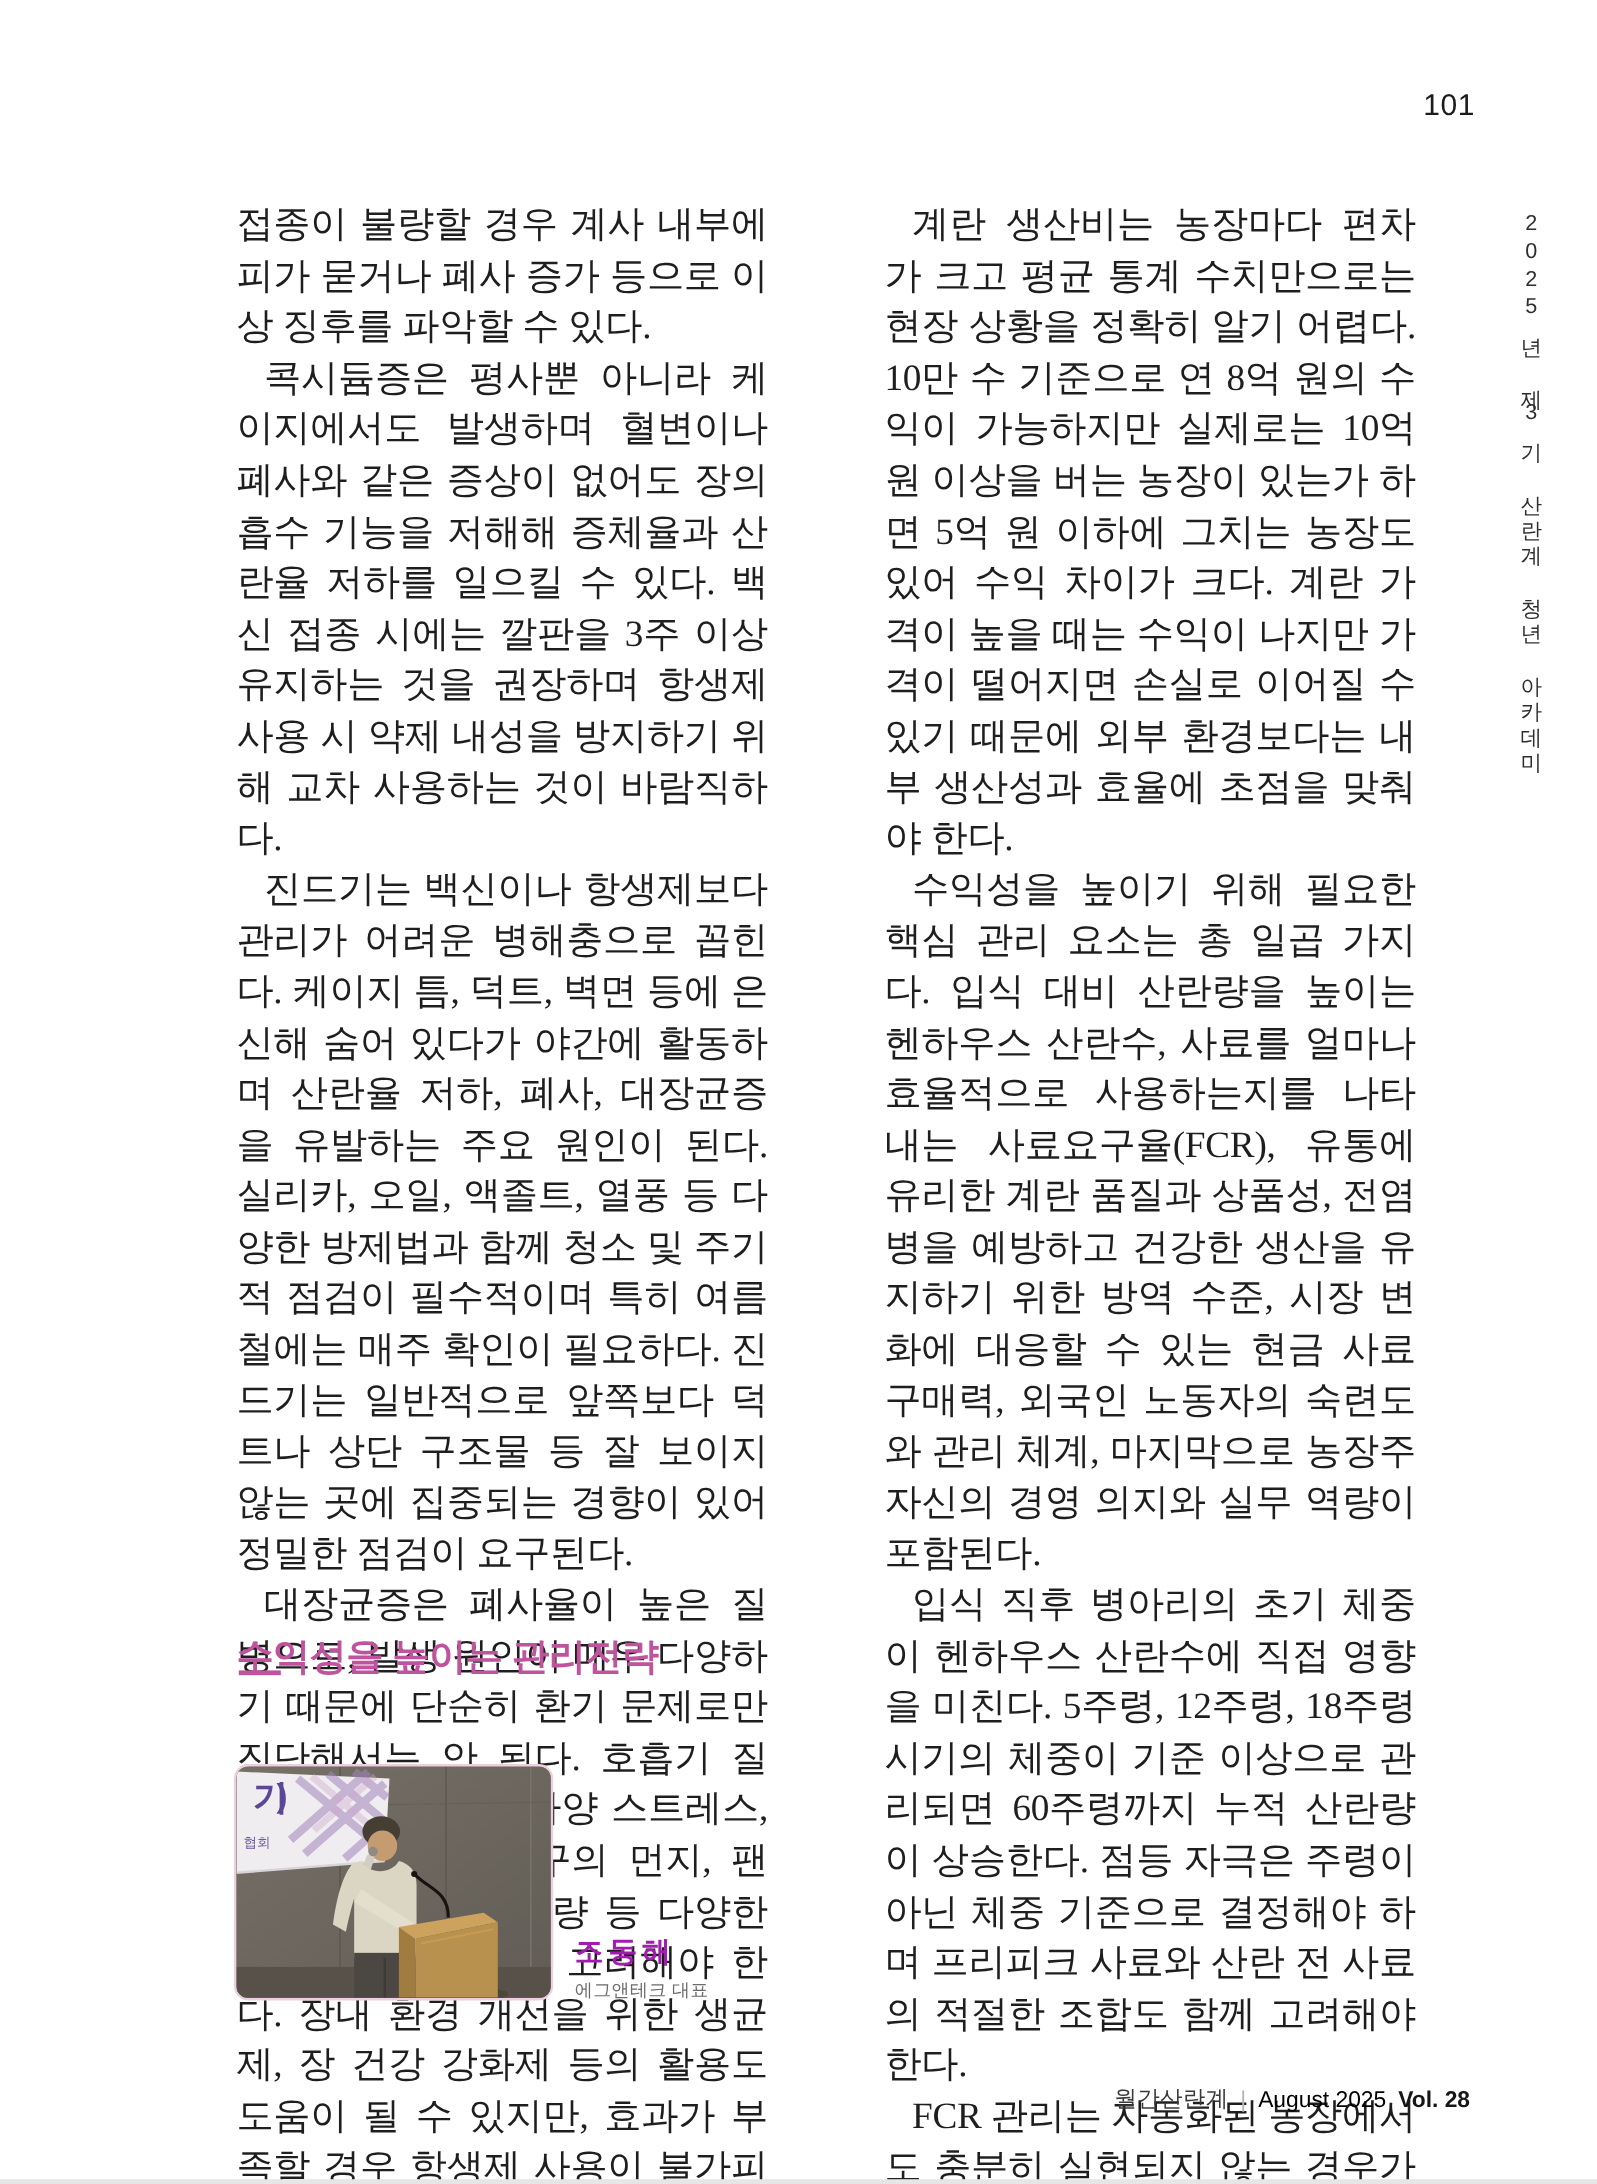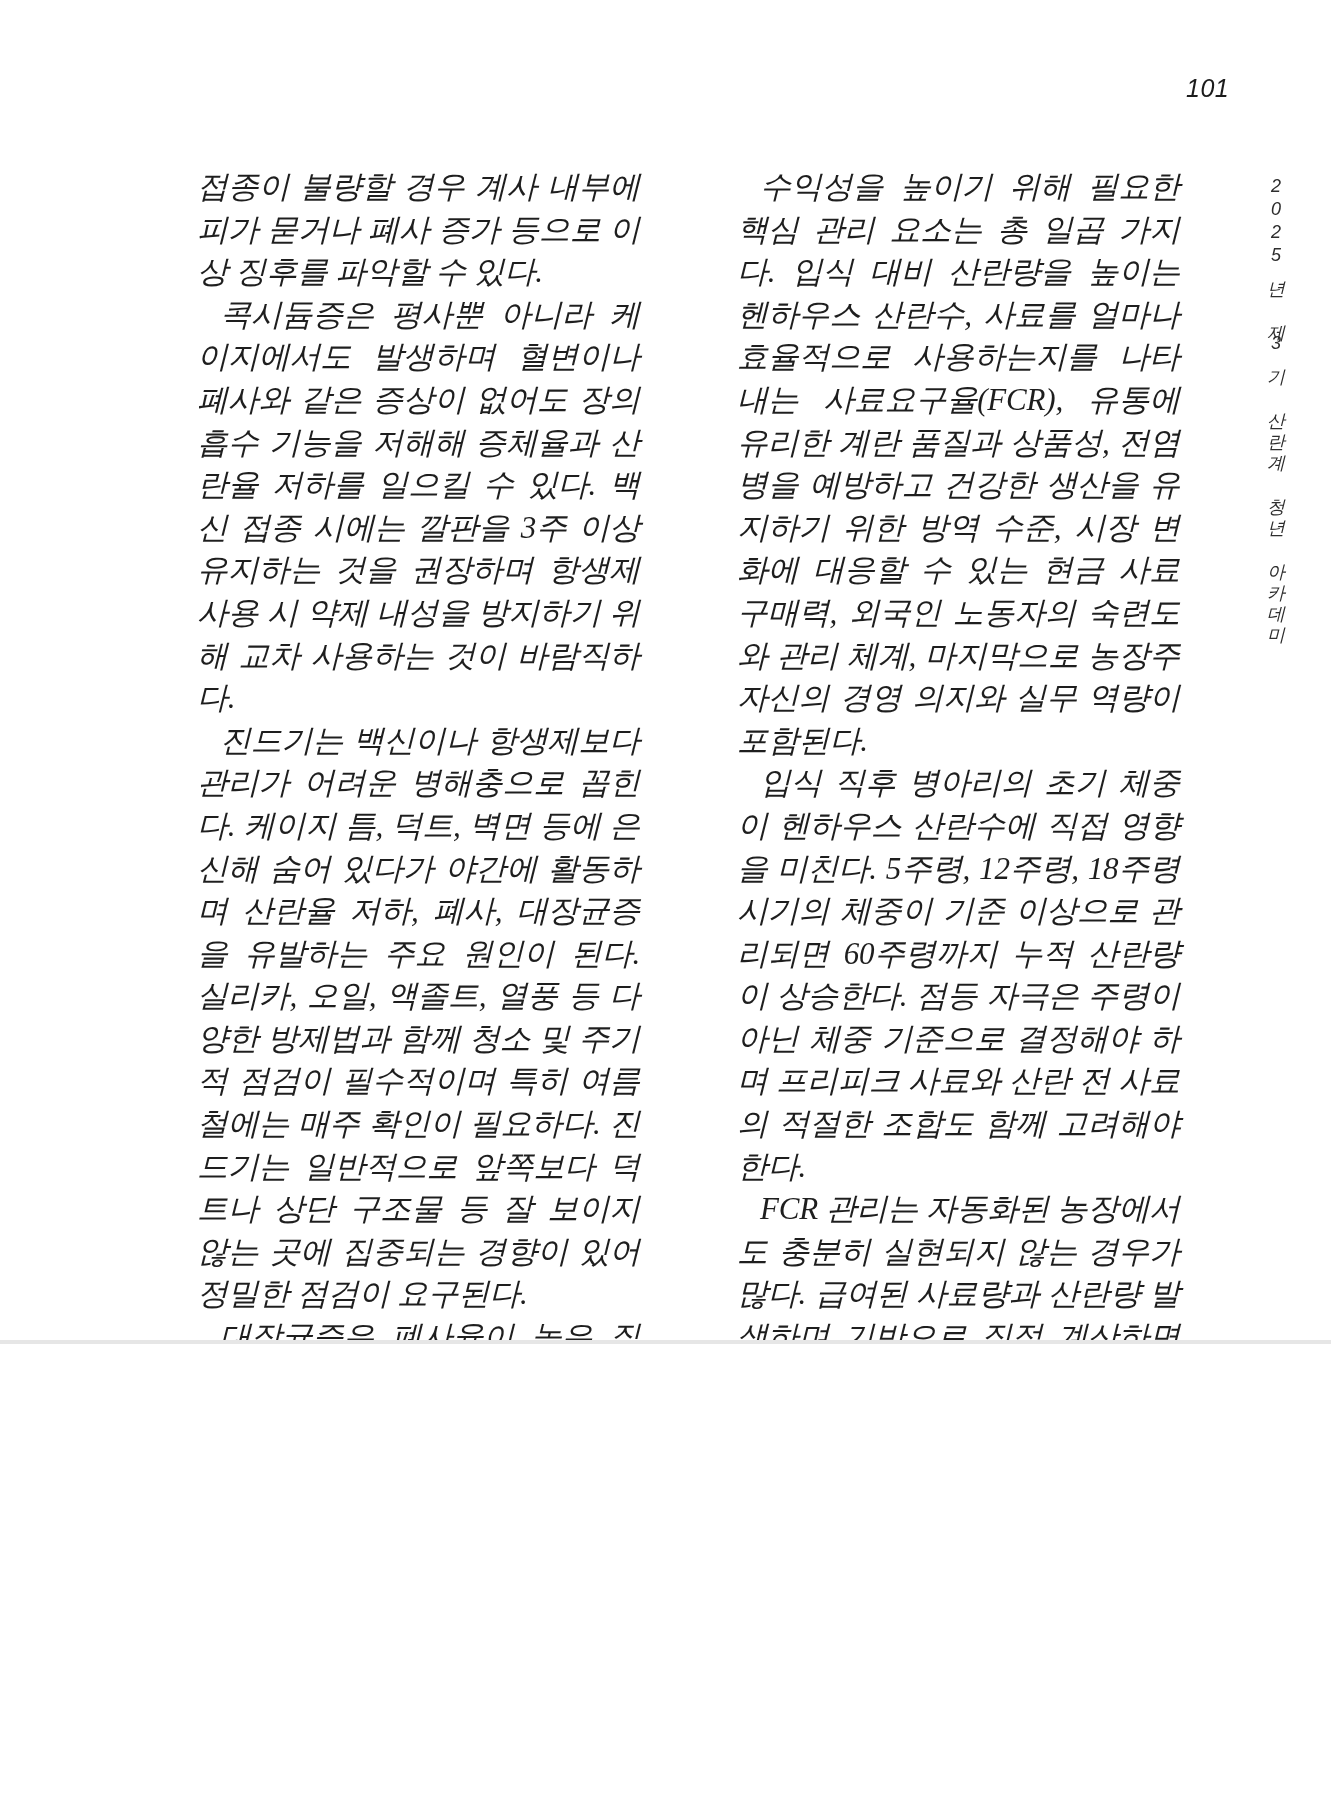--- a/index.html
+++ b/index.html
@@ -1,17 +1,17 @@
 <!DOCTYPE html>
 <html><head>
 <meta charset="utf-8">
 <style>
   html,body{margin:0;padding:0;background:#ffffff;}
-  .page{position:relative;width:1331px;height:1344px;background:#ffffff;overflow:hidden;
-        font-family:"Liberation Serif","DejaVu Serif",serif;color:#1e1e1e;font-style:italic;}
+  .page{position:relative;width:1331px;height:1820px;background:#ffffff;overflow:hidden;
+        font-family:"Liberation Serif","DejaVu Serif",serif;color:#1e1e1e;}
   .pagenum{position:absolute;top:74px;left:1186px;
         font-family:"Liberation Sans","DejaVu Sans",sans-serif;
         font-size:25px;font-weight:500;color:#1c1c1c;letter-spacing:0.5px;}
   .col{position:absolute;top:166px;width:443px;font-size:31px;line-height:42.6px;
         text-align:justify;letter-spacing:-0.2px;word-break:break-all;}
   .col p{margin:0;text-indent:23px;}
   .col-left{left:197px;}
   .col-right{left:737px;}
   .col-left p:first-child{text-indent:0;}
   .vlabel{position:absolute;left:1264px;top:176px;writing-mode:vertical-rl;text-orientation:upright;
@@ -46,20 +46,21 @@
   <div class="vlabel">2025년 제3기 산란계 청년 아카데미</div>
 
   <div class="col col-left">
       <p>접종이 불량할 경우 계사 내부에 피가 묻거나 폐사 증가 등으로 이상 징후를 파악할 수 있다.</p>
       <p>콕시듐증은 평사뿐 아니라 케이지에서도 발생하며 혈변이나 폐사와 같은 증상이 없어도 장의 흡수 기능을 저해해 증체율과 산란율 저하를 일으킬 수 있다. 백신 접종 시에는 깔판을 3주 이상 유지하는 것을 권장하며 항생제 사용 시 약제 내성을 방지하기 위해 교차 사용하는 것이 바람직하다.</p>
       <p>진드기는 백신이나 항생제보다 관리가 어려운 병해충으로 꼽힌다. 케이지 틈, 덕트, 벽면 등에 은신해 숨어 있다가 야간에 활동하며 산란율 저하, 폐사, 대장균증을 유발하는 주요 원인이 된다. 실리카, 오일, 액졸트, 열풍 등 다양한 방제법과 함께 청소 및 주기적 점검이 필수적이며 특히 여름철에는 매주 확인이 필요하다. 진드기는 일반적으로 앞쪽보다 덕트나 상단 구조물 등 잘 보이지 않는 곳에 집중되는 경향이 있어 정밀한 점검이 요구된다.</p>
       <p>대장균증은 폐사율이 높은 질병으로, 발생 원인이 매우 다양하기 때문에 단순히 환기 문제로만 진단해서는 안 된다. 호흡기 질병, 장염, 진드기, 사양 스트레스, 쿨링패드 및 배기구의 먼지, 팬 벨트 손상, 음수 불량 등 다양한 요인을 종합적으로 고려해야 한다. 장내 환경 개선을 위한 생균제, 장 건강 강화제 등의 활용도 도움이 될 수 있지만, 효과가 부족할 경우 항생제 사용이 불가피할 수 있다.</p>
     </div>
 
   <div class="col col-right">
+      <p>계란 생산비는 농장마다 편차가 크고 평균 통계 수치만으로는 현장 상황을 정확히 알기 어렵다. 10만 수 기준으로 연 8억 원의 수익이 가능하지만 실제로는 10억 원 이상을 버는 농장이 있는가 하면 5억 원 이하에 그치는 농장도 있어 수익 차이가 크다. 계란 가격이 높을 때는 수익이 나지만 가격이 떨어지면 손실로 이어질 수 있기 때문에 외부 환경보다는 내부 생산성과 효율에 초점을 맞춰야 한다.</p>
       <p>수익성을 높이기 위해 필요한 핵심 관리 요소는 총 일곱 가지다. 입식 대비 산란량을 높이는 헨하우스 산란수, 사료를 얼마나 효율적으로 사용하는지를 나타내는 사료요구율(FCR), 유통에 유리한 계란 품질과 상품성, 전염병을 예방하고 건강한 생산을 유지하기 위한 방역 수준, 시장 변화에 대응할 수 있는 현금 사료 구매력, 외국인 노동자의 숙련도와 관리 체계, 마지막으로 농장주 자신의 경영 의지와 실무 역량이 포함된다.</p>
       <p>입식 직후 병아리의 초기 체중이 헨하우스 산란수에 직접 영향을 미친다. 5주령, 12주령, 18주령 시기의 체중이 기준 이상으로 관리되면 60주령까지 누적 산란량이 상승한다. 점등 자극은 주령이 아닌 체중 기준으로 결정해야 하며 프리피크 사료와 산란 전 사료의 적절한 조합도 함께 고려해야 한다.</p>
       <p>FCR 관리는 자동화된 농장에서도 충분히 실현되지 않는 경우가 많다. 급여된 사료량과 산란량 발생하며 기반으로 직접 계산하면 효율을 파악하는 데 도움이 된다. FCR 외에도 산란율, 난중, 생존율을 종합해 분석할 수 있는 산란 효율 지수라는 개념도 활용할 수 있다. 이는 계군 간 비교 평가에 적합하다.</p>
       <p>난각 품질은 껍질의 두께보다도 탄력성과 유연성이 중요하다. 칼슘 섭취량을 확보하고, 석회석의 입자 크기와 용해도, 급여 시점 등을 조정하면 품질이 향상된다. 오후 시간대 칼슘</p>
     </div>
 
   <h2 class="heading">수익성을 높이는 관리전략</h2>
   <div class="heading-bar"></div>
 
   <div class="photo">

